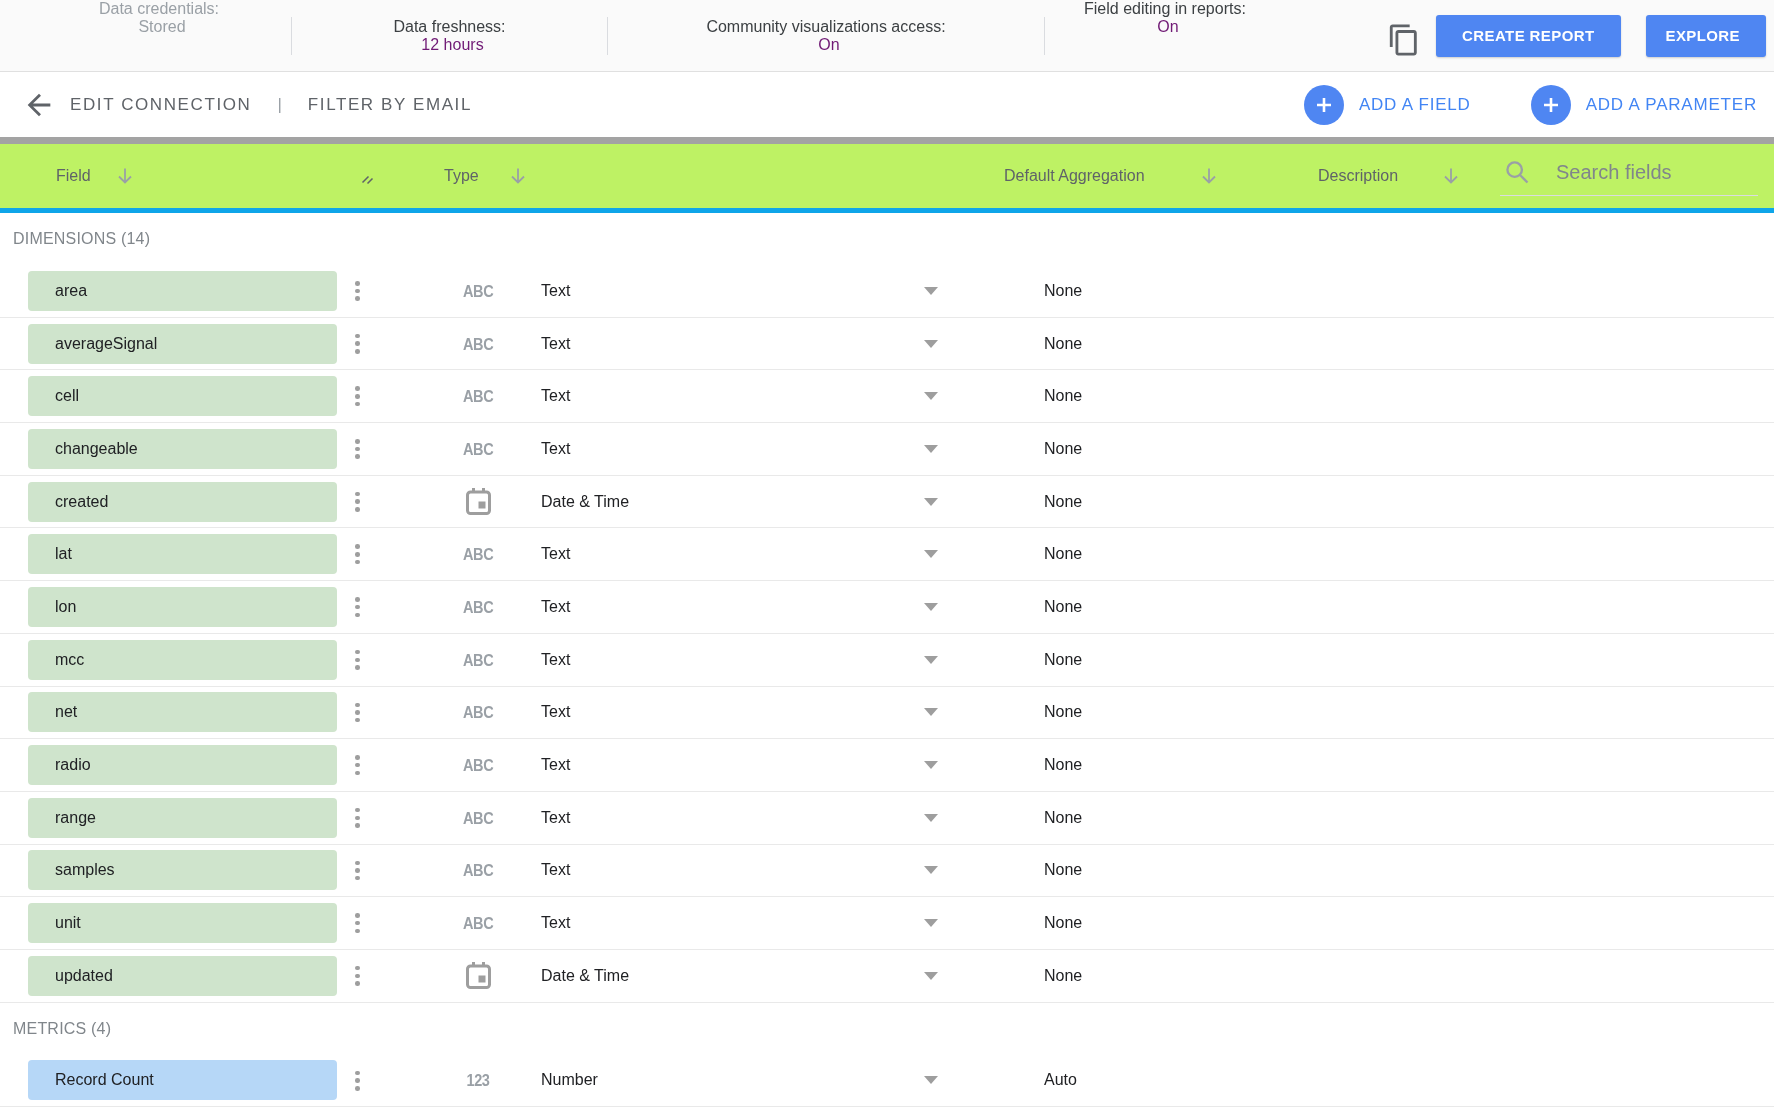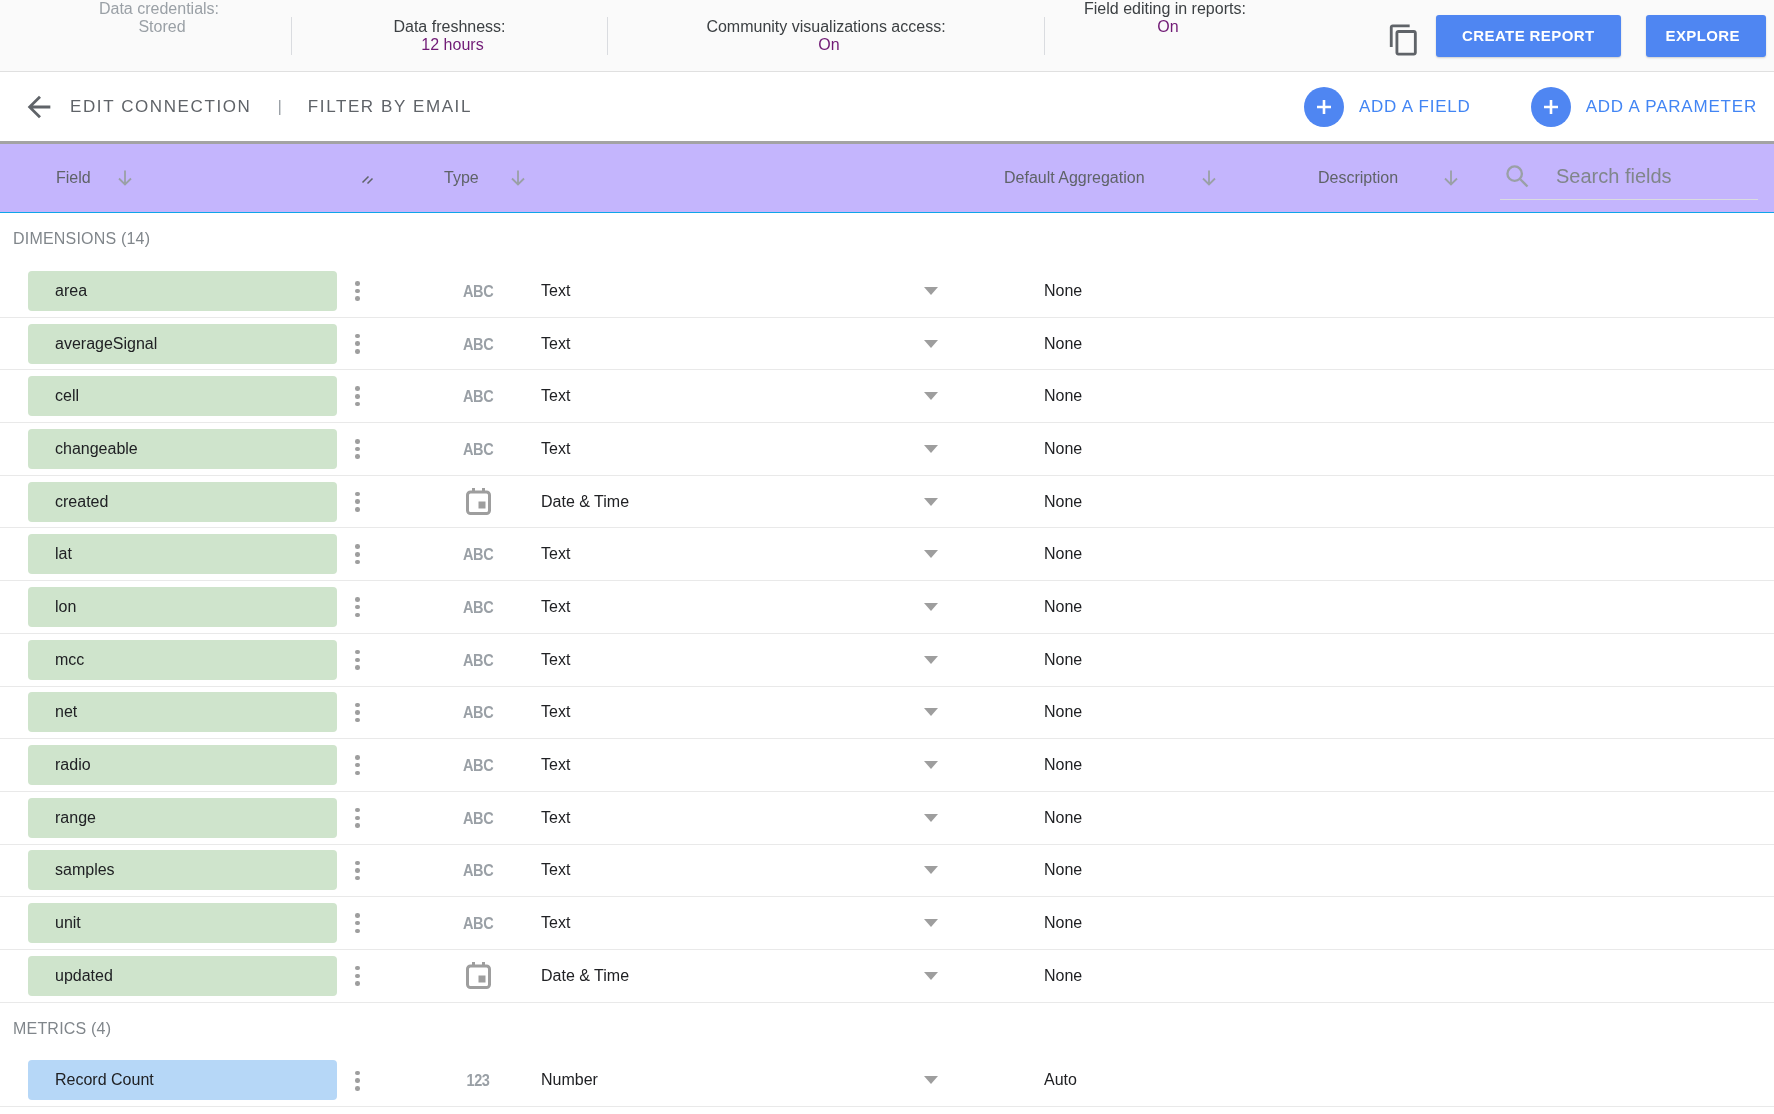--- a/index.html
+++ b/index.html
@@ -16,32 +16,32 @@
   .muted{color:#9aa0a6;}
   .dark-label{color:#3c4043;}
   .blue-val{color:#701a75;margin-left:6px;}
   .toolbar-right{margin-left:auto;display:flex;align-items:flex-end;margin-right:8px;}
   .copy-btn{background:none;border:none;padding:0;margin-right:15px;cursor:pointer;display:flex;align-items:center;}
   .btn{border:none;border-radius:3px;background:#4f86f2;color:#fff;font-family:"Liberation Sans",sans-serif;
        font-size:15px;font-weight:700;letter-spacing:.4px;height:42px;padding:0 26px;cursor:pointer;box-shadow:0 1px 2px rgba(0,0,0,.18);}
   .btn + .btn{margin-left:25px;padding-left:20px;}
 
   
-  .navbar{height:72px;border-bottom:3px solid #a3a3a3;display:flex;align-items:center;box-sizing:border-box;background:#fff;}
+  .navbar{height:72px;border-bottom:7px solid #a3a3a3;display:flex;align-items:center;box-sizing:border-box;background:#fff;}
   .back-btn{background:none;border:none;padding:0;margin-left:22px;cursor:pointer;display:flex;align-items:center;}
   .nav-link{color:#5f6368;font-size:17px;font-weight:500;letter-spacing:1.6px;cursor:pointer;margin-left:14px;white-space:nowrap;}
   .nav-sep{color:#9aa0a6;font-size:17px;margin:0 26px;}
   .nav-right{margin-left:auto;display:flex;align-items:center;margin-right:17px;}
   .add-ctrl{display:flex;align-items:center;cursor:pointer;}
   .add-ctrl + .add-ctrl{margin-left:60px;}
   .plus-circle{width:40px;height:40px;border-radius:50%;background:#4f86f2;display:flex;align-items:center;justify-content:center;flex:0 0 auto;}
   .add-label{color:#4285f4;font-size:17px;font-weight:500;letter-spacing:.8px;margin-left:15px;white-space:nowrap;}
 
   
-  .col-header{height:69px;border-bottom:1px solid #0ea5e9;position:relative;box-sizing:border-box;background:#c4b5fd;}
+  .col-header{height:69px;border-bottom:5px solid #0ea5e9;position:relative;box-sizing:border-box;background:#bef264;}
   .col-label{position:absolute;top:50%;transform:translateY(-50%);font-size:16px;color:#5f6368;white-space:nowrap;}
   .sort-arrow{position:absolute;top:50%;transform:translateY(-50%);cursor:pointer;line-height:0;}
   .grip{position:absolute;left:360px;top:26px;cursor:col-resize;line-height:0;}
   .search-box{position:absolute;left:1500px;bottom:12px;width:258px;height:46px;display:flex;align-items:center;border-bottom:1px solid #dadce0;}
   .search-box svg{margin-left:3px;flex:0 0 auto;}
   .search-input{border:none;outline:none;background:transparent;margin-left:23px;font-size:20px;color:#3c4043;width:180px;font-family:"Liberation Sans",sans-serif;}
   .search-input::placeholder{color:#80868b;opacity:1;}
 
   
   .section-header{height:52px;display:flex;align-items:center;padding-left:13px;box-sizing:border-box;}

